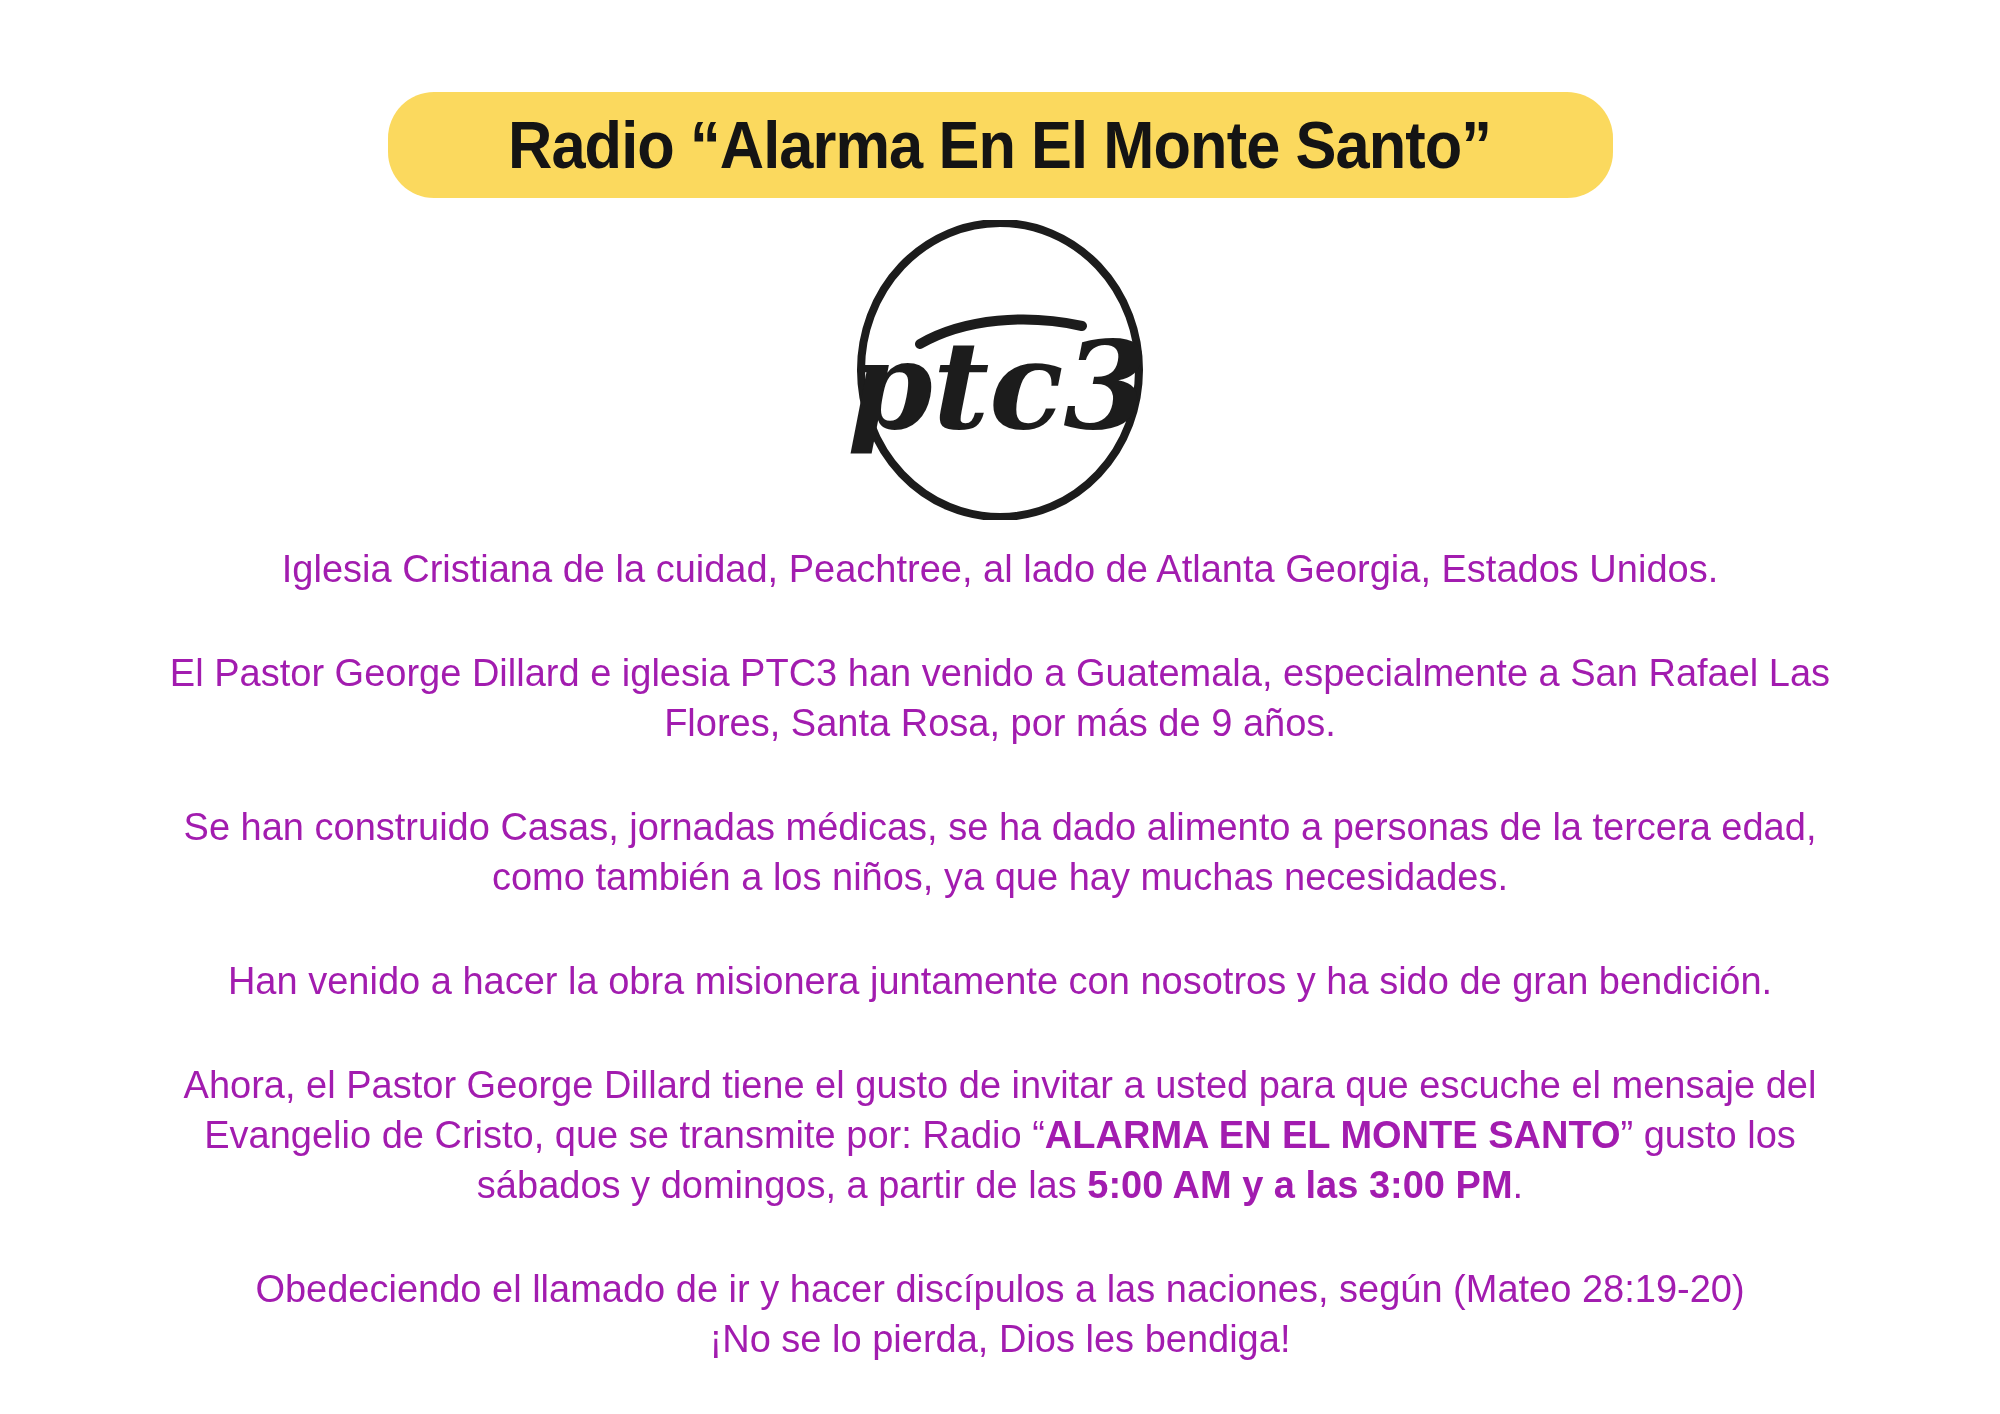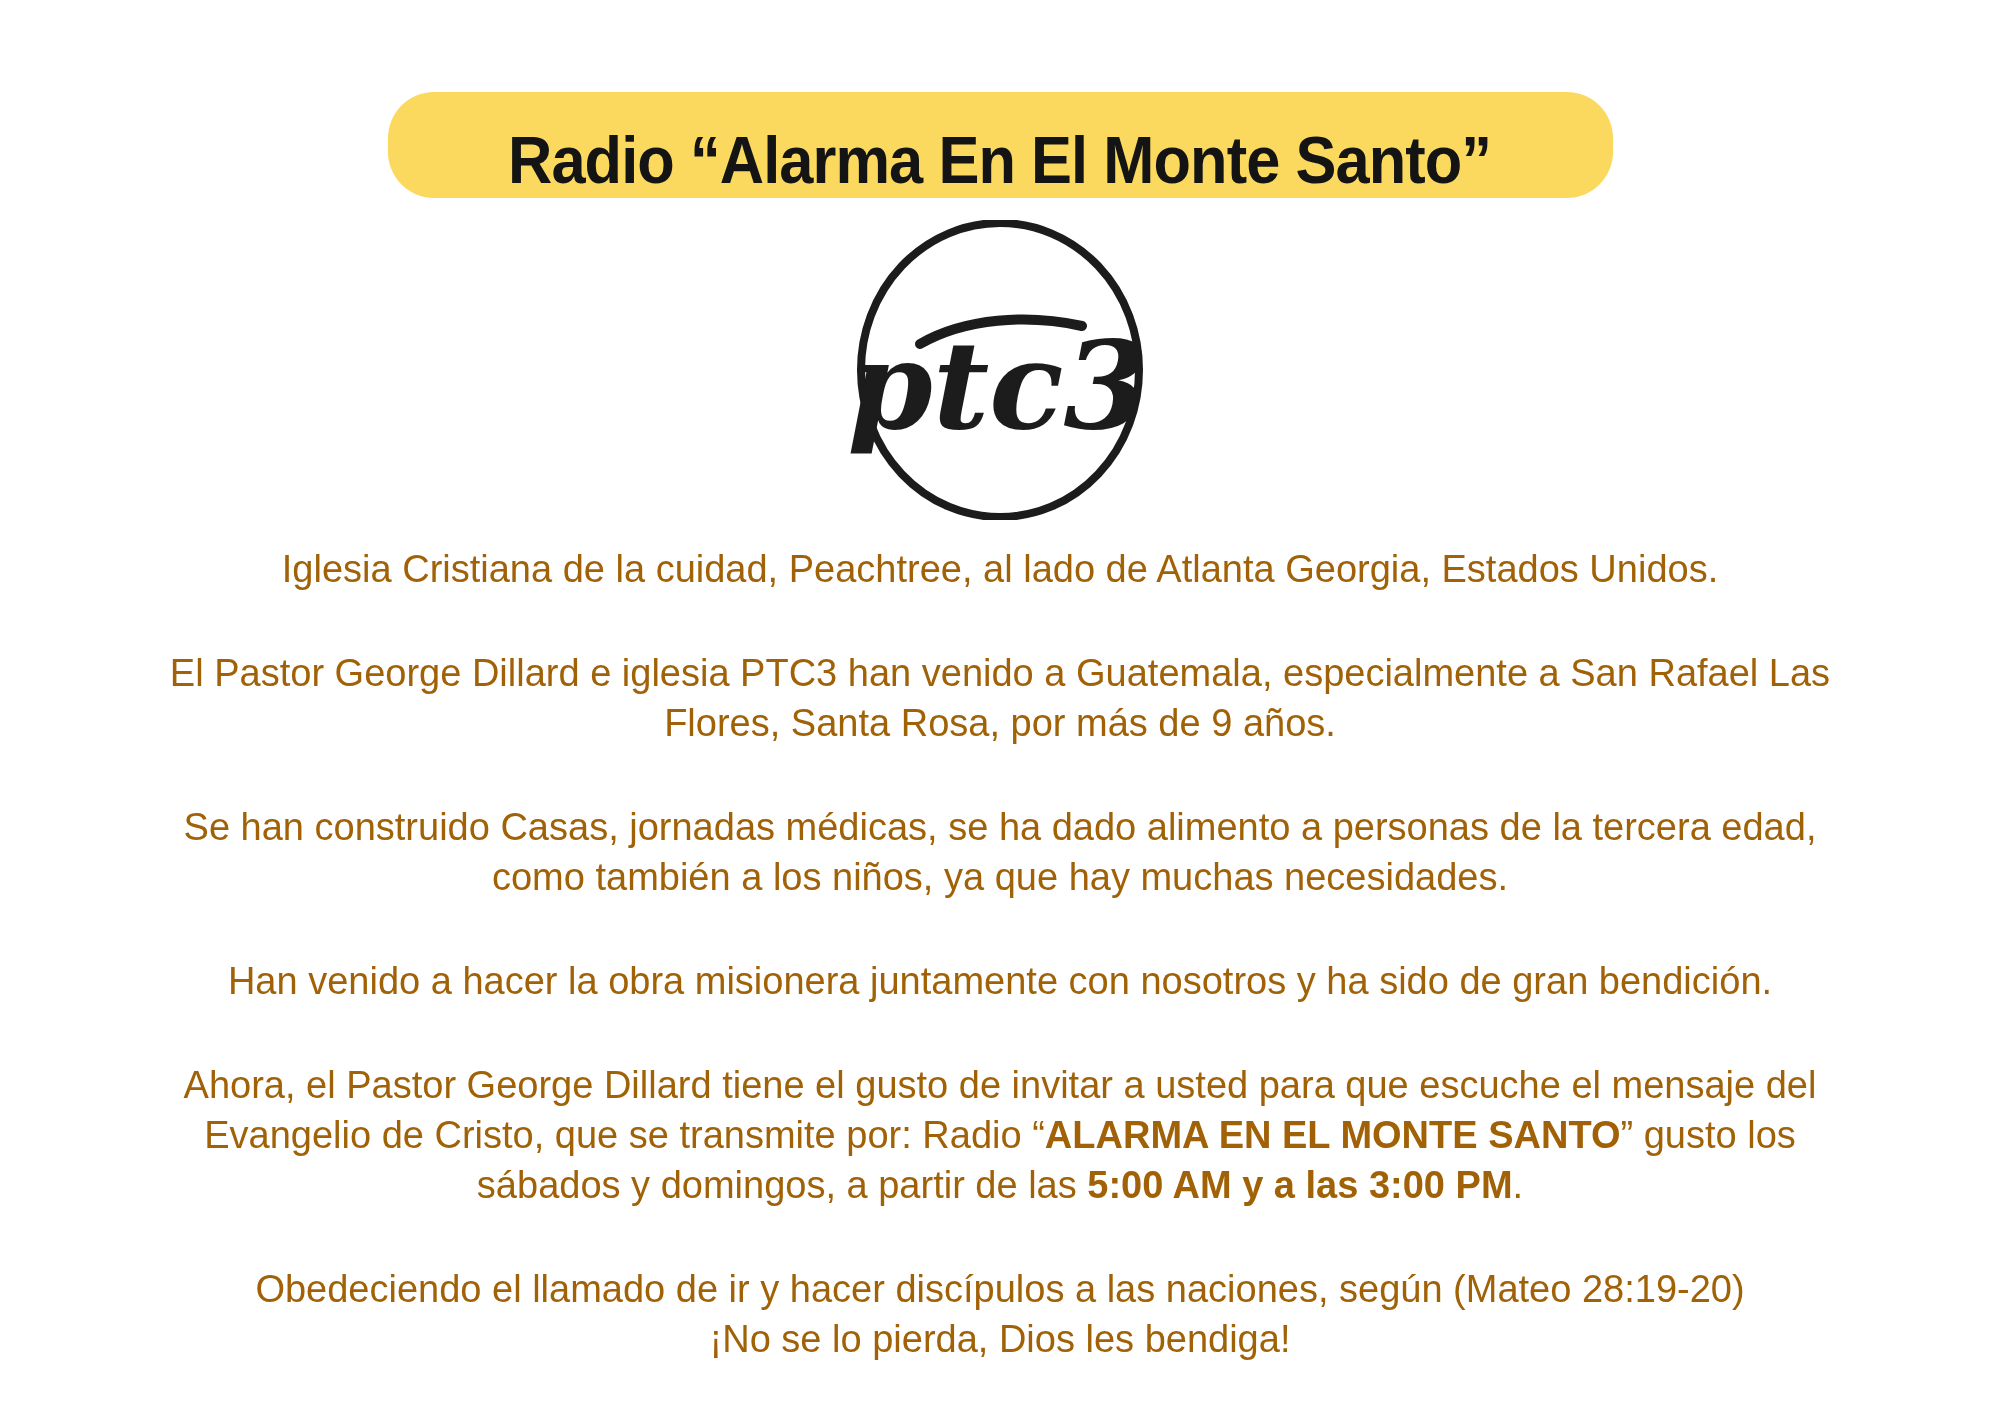--- a/index.html
+++ b/index.html
@@ -15,21 +15,21 @@
     overflow: hidden;
     font-family: "Liberation Sans", sans-serif;
   }
   .banner {
     width: 1225px;
     height: 106px;
     margin: 92px auto 0;
     background: #FBD95E;
     border-radius: 46px;
     display: flex;
-    align-items: flex-end;
+    align-items: center;
     justify-content: center;
   }
   .banner-title {
     margin: 0;
     font-size: 66px;
     font-weight: 700;
     color: #141414;
     letter-spacing: -1px;
     white-space: nowrap;
     display: inline-block;
@@ -42,21 +42,21 @@
   }
   .logo-wrap svg {
     display: block;
   }
   .content {
     width: 1920px;
     margin: 24px auto 0;
     text-align: center;
     font-size: 38px;
     line-height: 50px;
-    color: #a16207;
+    color: #a21caf;
   }
   .content p {
     margin: 0 0 54px 0;
   }
   .content p:last-child {
     margin-bottom: 4px;
   }
   .line {
     white-space: nowrap;
   }

